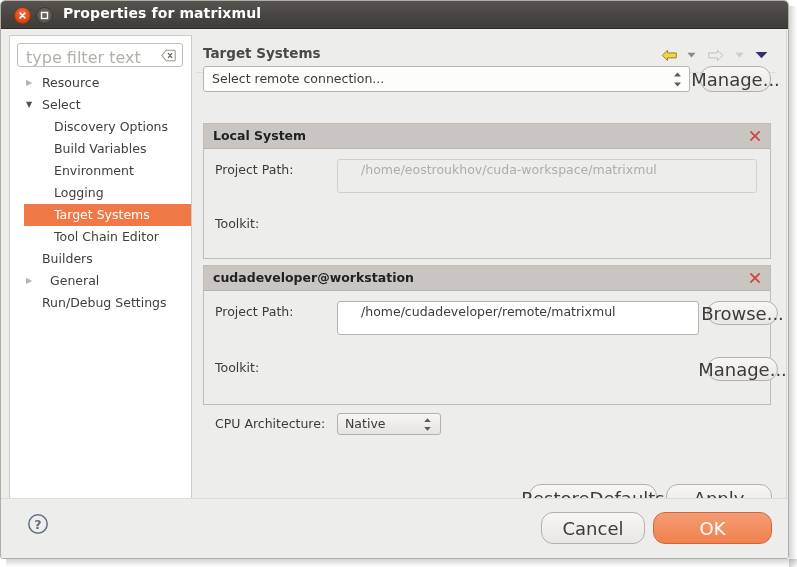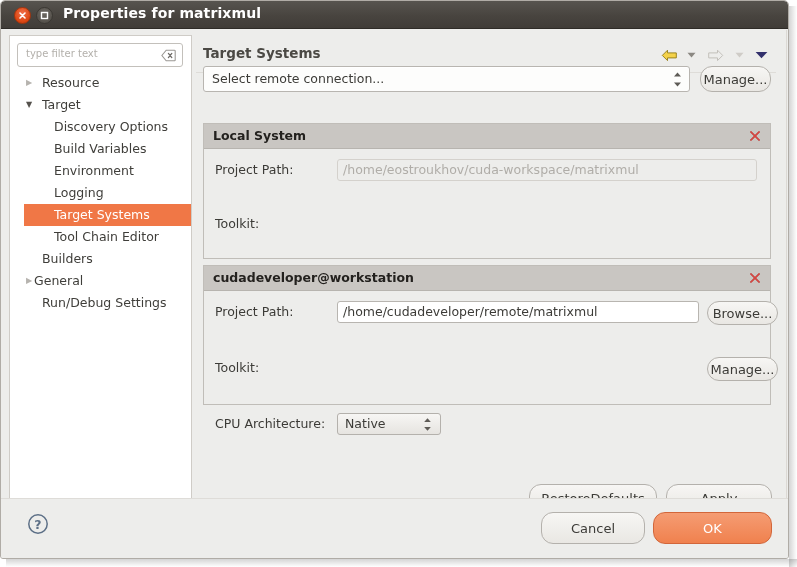--- a/index.html
+++ b/index.html
@@ -109,21 +109,21 @@
     width: 166px; height: 24px;
     background: #ffffff;
     border: 1px solid #c3c0bb;
     border-radius: 3px;
     box-sizing: border-box;
   }
   .filter-ph {
     position: absolute;
     left: 8px; top: 4px;
     color: #b3b0ab;
-    font-size: 10px;
+    font-size: 16px;
   }
   .filter-clear {
     position: absolute;
     right: 6px; top: 5px;
   }
 
   
   .tree {
     position: absolute;
     left: 0; top: 36px;
@@ -222,21 +222,21 @@
     position: absolute;
     right: 7px; top: 4px;
     width: 9px; height: 17px;
   }
   .btn {
     background: linear-gradient(to bottom, #f7f6f4 0%, #e9e7e3 100%);
     border: 1px solid #b4b1ac;
     border-radius: 12px;
     box-sizing: border-box;
     font-family: inherit;
-    font-size: 13px;
+    font-size: 18px;
     color: #3c3b37;
     display: inline-flex;
     align-items: center;
     justify-content: center;
     padding: 0;
     cursor: default;
   }
   .btn-manage-top {
     position: absolute;
     left: 497px; top: 0;
@@ -281,29 +281,29 @@
   }
   .flabel {
     position: absolute;
     left: 11px;
     font-size: 12.5px;
     color: #3c3b37;
     line-height: 22px;
   }
   .finput {
     position: absolute;
-    height: 22px;
+    height: 34px;
     background: #ffffff;
     border: 1px solid #b8b5b0;
     border-radius: 3px;
     box-sizing: border-box;
     font-size: 12.5px;
     color: #3c3b37;
     line-height: 20px;
-    padding-left: 5px;
+    padding-left: 23px;
     white-space: nowrap;
     overflow: hidden;
   }
   .finput.disabled {
     background: #ededeb;
     border-color: #d4d1cc;
     color: #b0ada8;
   }
   .fcombo {
     position: absolute;
@@ -406,21 +406,21 @@
 
       <div class="tree">
 
         <div class="tree-row">
           <span class="tw collapsed" style="left:12px">▶</span>
           <span class="lbl" style="margin-left:32px">Resource</span>
         </div>
 
         <div class="tree-row">
           <span class="tw expanded" style="left:12px">▼</span>
-          <span class="lbl" style="margin-left:32px">Target</span>
+          <span class="lbl" style="margin-left:32px">Select</span>
         </div>
 
         <div class="tree-row">
           <span class="lbl" style="margin-left:44px">Discovery Options</span>
         </div>
 
         <div class="tree-row">
           <span class="lbl" style="margin-left:44px">Build Variables</span>
         </div>
 
@@ -440,21 +440,21 @@
         <div class="tree-row">
           <span class="lbl" style="margin-left:44px">Tool Chain Editor</span>
         </div>
 
         <div class="tree-row">
           <span class="lbl" style="margin-left:32px">Builders</span>
         </div>
 
         <div class="tree-row">
           <span class="tw collapsed" style="left:12px">▶</span>
-          <span class="lbl" style="margin-left:24px">General</span>
+          <span class="lbl" style="margin-left:40px">General</span>
         </div>
 
         <div class="tree-row">
           <span class="lbl" style="margin-left:32px">Run/Debug Settings</span>
         </div>
 
       </div>
     </div>
 
     <div class="vdivider"></div>

